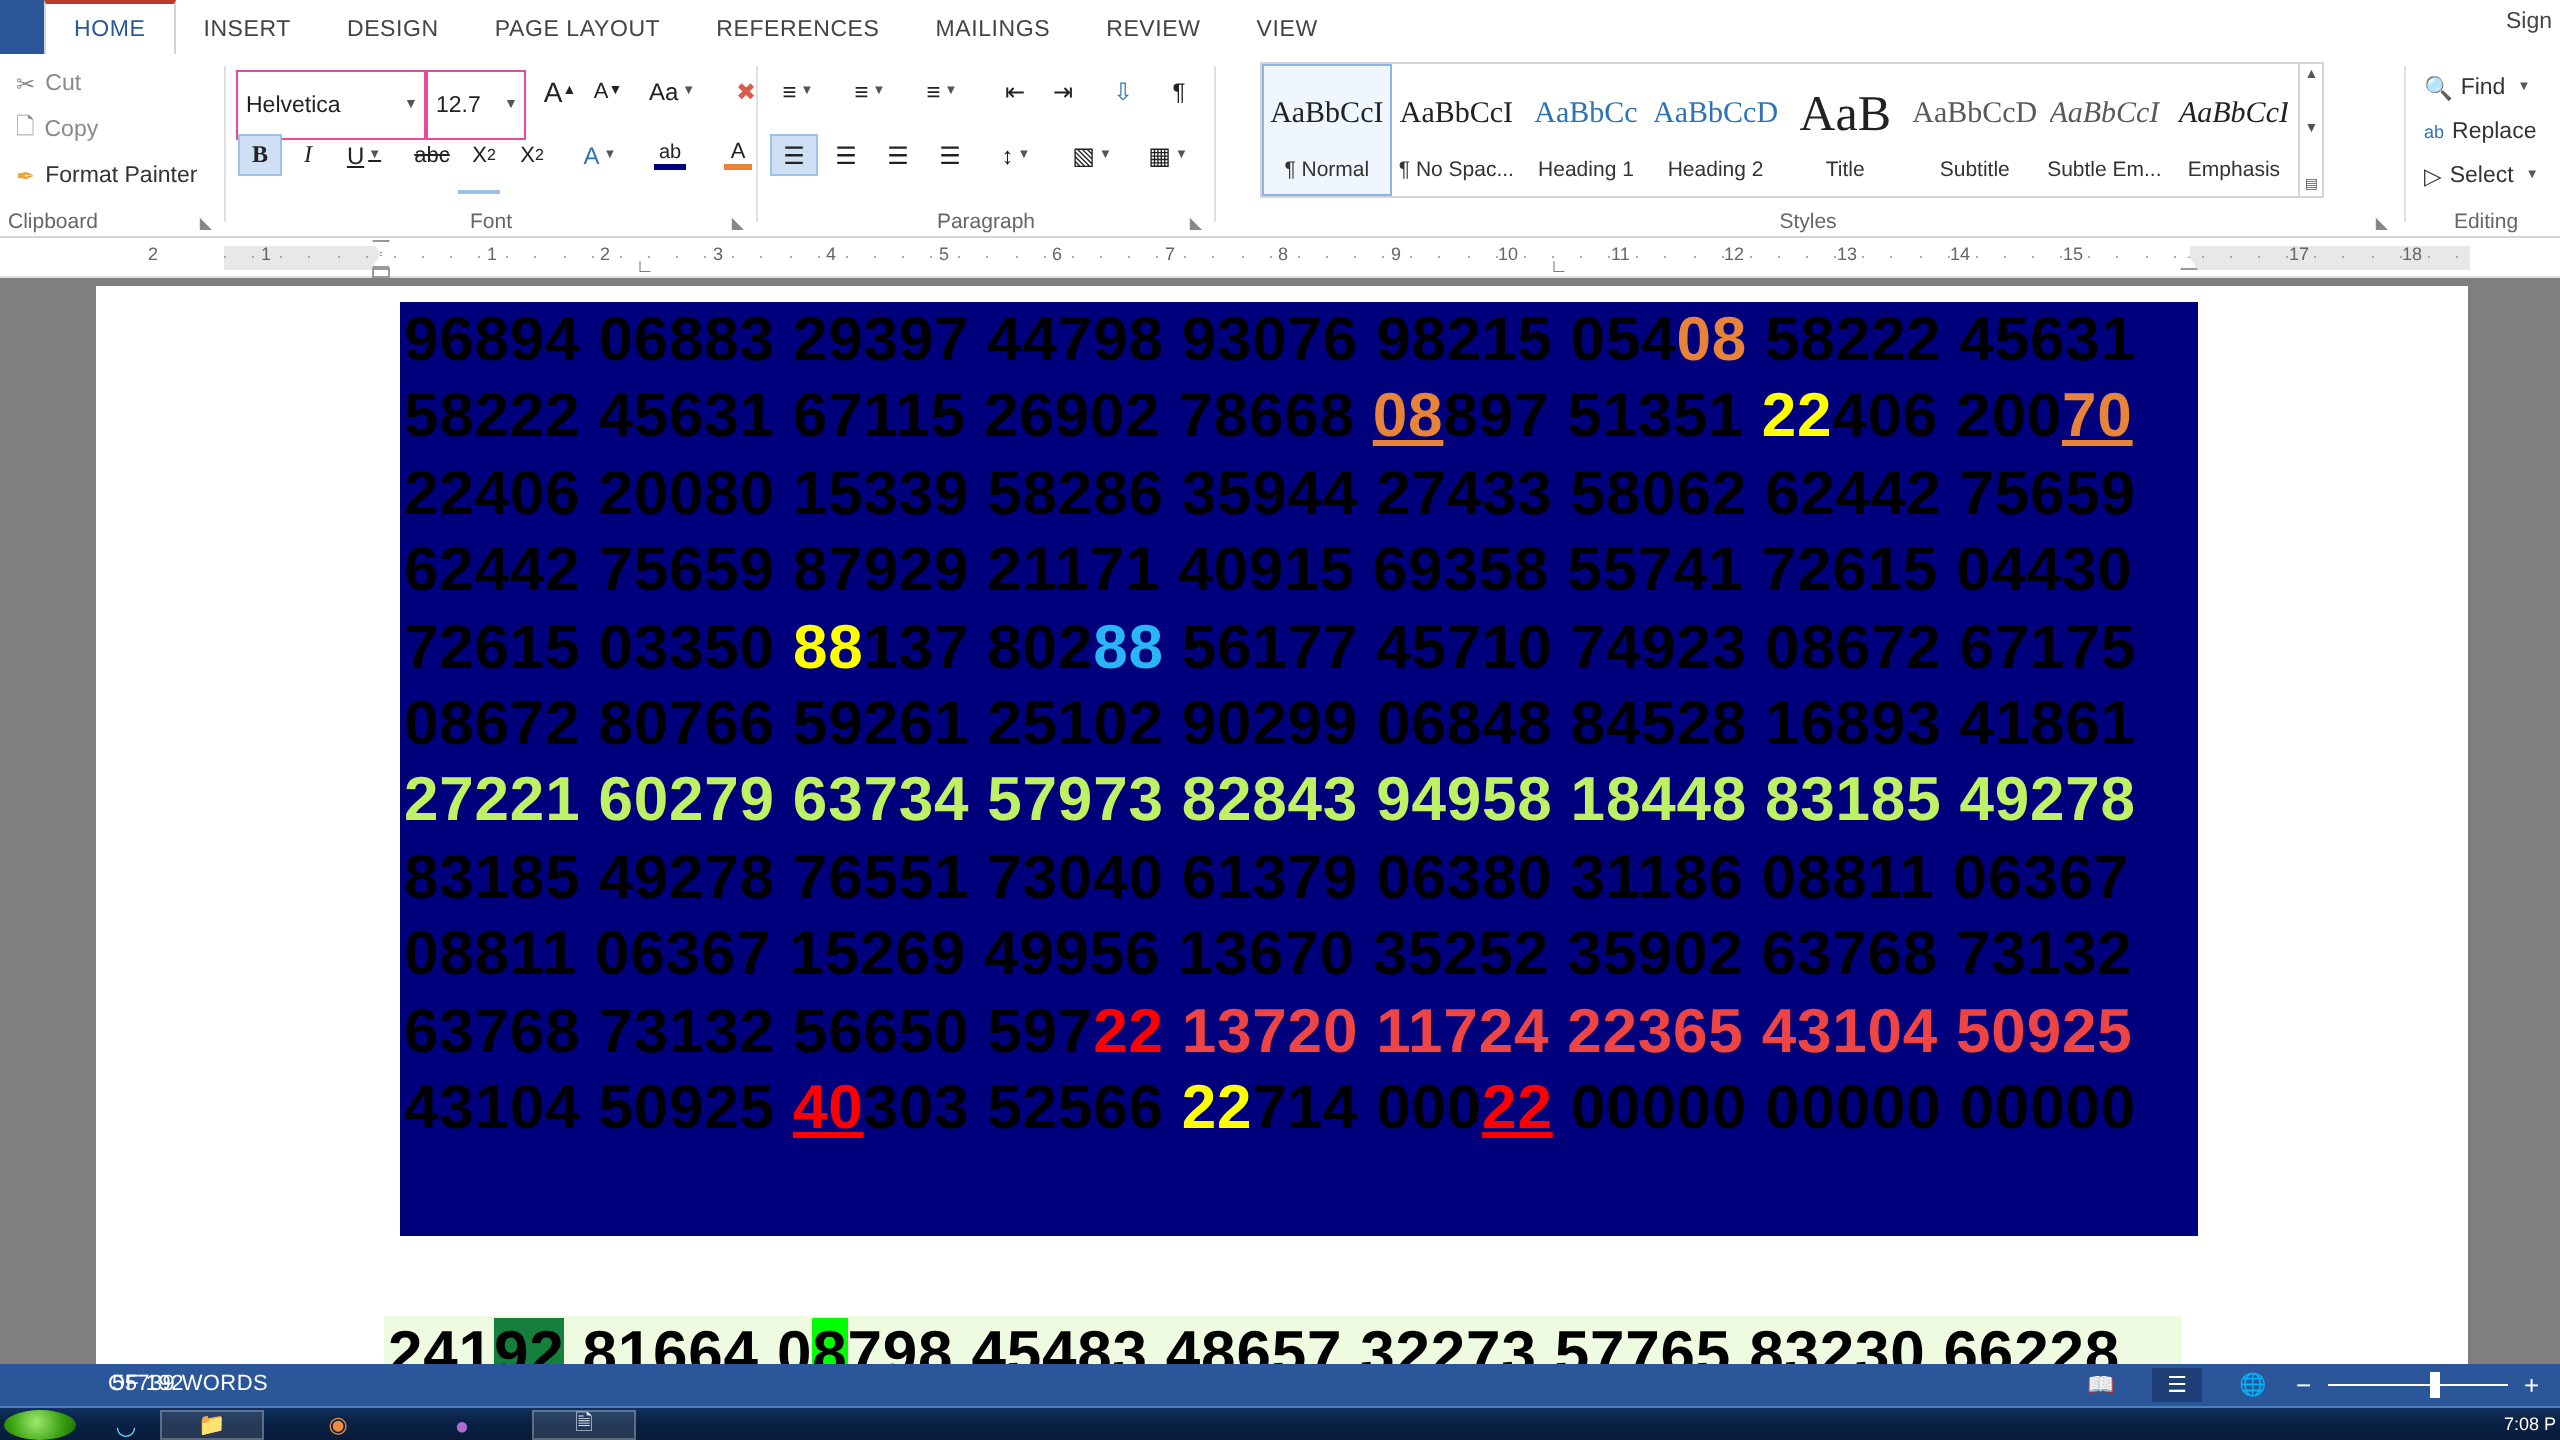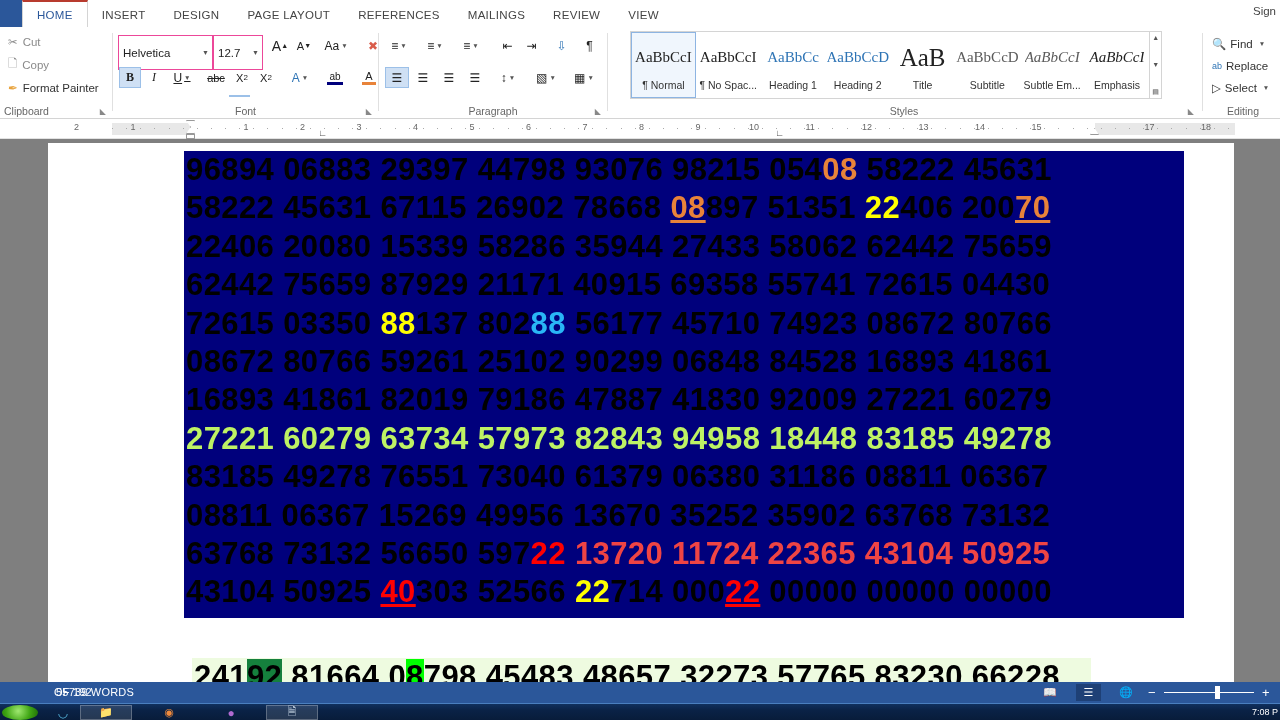--- a/index.html
+++ b/index.html
@@ -118,21 +118,21 @@
   
   .docarea {
     position:absolute; left:0; top:139px; width:1280px; height:543px;
     background:#7f7f7f; overflow:hidden;
   }
   .page {
     position:absolute; left:48px; top:4px; width:1186px; height:560px;
     background:#ffffff;
   }
   .sel-block {
-    position:absolute; left:136px; top:8px; width:1000px;
+    position:absolute; left:152px; top:8px; width:899px;
     background:#00007c;
   }
   .docline {
     font-family:"Liberation Sans", sans-serif;
     font-weight:bold; font-size:31px; line-height:38.4px;
     letter-spacing:0.4px; white-space:nowrap;
   }
   .sel-line { color:#000000; padding-left:2px; }
   .tail-line {
     position:absolute; left:144px; width:899px;
@@ -490,23 +490,22 @@
     <div style="position:absolute; left:775px; top:9px; font-size:9px; color:#555;">∟</div>
   </div>
 
   <div class="docarea">
     <div class="page">
       <div class="sel-block" id="sel-host" style="height: 466.8px;">
           <div class="docline sel-line"><span style="color:#000000;">96894 06883 29397 44798 93076 98215 054</span><span style="color:#e8833a;">08</span><span style="color:#000000;"> 58222 45631</span></div>
           <div class="docline sel-line"><span style="color:#000000;">58222 45631 67115 26902 78668 </span><span style="color:#e8833a; text-decoration:underline;">08</span><span style="color:#000000;">897 51351 </span><span style="color:#ffff00;">22</span><span style="color:#000000;">406 200</span><span style="color:#e8833a; text-decoration:underline;">70</span></div>
           <div class="docline sel-line"><span style="color:#000000;">22406 20080 15339 58286 35944 27433 58062 62442 75659</span></div>
           <div class="docline sel-line"><span style="color:#000000;">62442 75659 87929 21171 40915 69358 55741 72615 04430</span></div>
-          <div class="docline sel-line"><span style="color:#000000;">72615 03350 </span><span style="color:#ffff00;">88</span><span style="color:#000000;">137 802</span><span style="color:#29b6f6;">88</span><span style="color:#000000;"> 56177 45710 74923 08672 80766</span></div>
+          <div class="docline sel-line"><span style="color:#000000;">72615 03350 </span><span style="color:#ffff00;">88</span><span style="color:#000000;">137 802</span><span style="color:#29b6f6;">88</span><span style="color:#000000;"> 56177 45710 74923 08672 67175</span></div>
           <div class="docline sel-line"><span style="color:#000000;">08672 80766 59261 25102 90299 06848 84528 16893 41861</span></div>
-          <div class="docline sel-line"><span style="color:#000000;">16893 41861 82019 79186 47887 41830 92009 27221 60279</span></div>
           <div class="docline sel-line"><span style="color:#bef264;">27221 60279 63734 57973 82843 94958 18448 83185 49278</span></div>
           <div class="docline sel-line"><span style="color:#000000;">83185 49278 76551 73040 61379 06380 31186 08811 06367</span></div>
           <div class="docline sel-line"><span style="color:#000000;">08811 06367 15269 49956 13670 35252 35902 63768 73132</span></div>
           <div class="docline sel-line"><span style="color:#000000;">63768 73132 56650 597</span><span style="color:#ff0000;">22</span><span style="color:#ef4444;"> 13720 11724 22365 43104 50925</span></div>
           <div class="docline sel-line"><span style="color:#000000;">43104 50925 </span><span style="color:#ff0000; text-decoration:underline;">40</span><span style="color:#000000;">303 52566 </span><span style="color:#ffff00;">22</span><span style="color:#000000;">714 000</span><span style="color:#ff0000; text-decoration:underline;">22</span><span style="color:#000000;"> 00000 00000 00000</span></div>
         </div>
       <div class="tail-line docline" id="tail-host" style="top: 514.8px;"><span>241</span><span class="hl-cyan">92</span><span> 81664 0</span><span class="hl-green">8</span><span>798 45483 48657 32273 57765 83230 66228</span></div>
     </div>
   </div>
 

